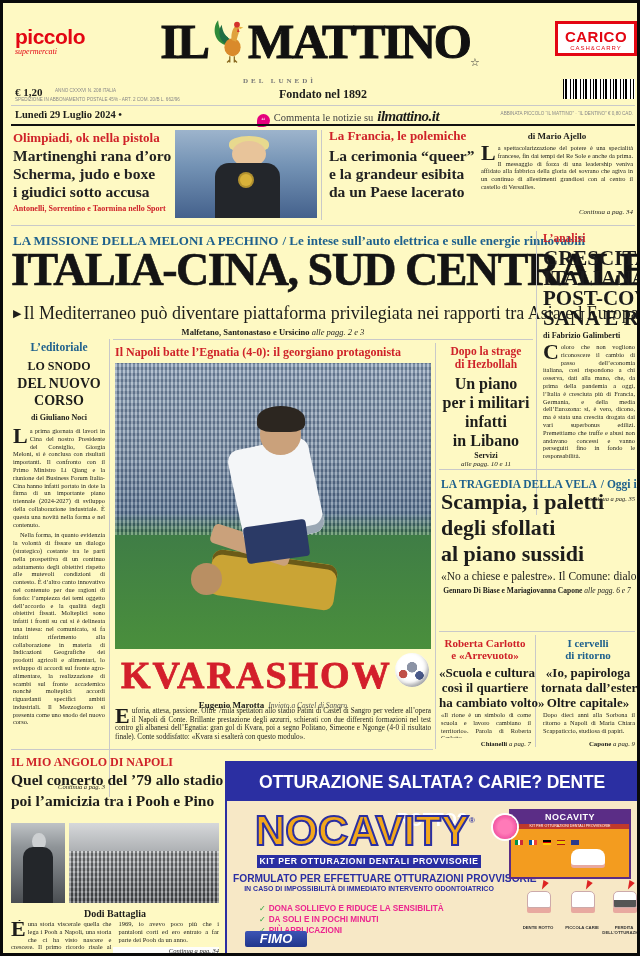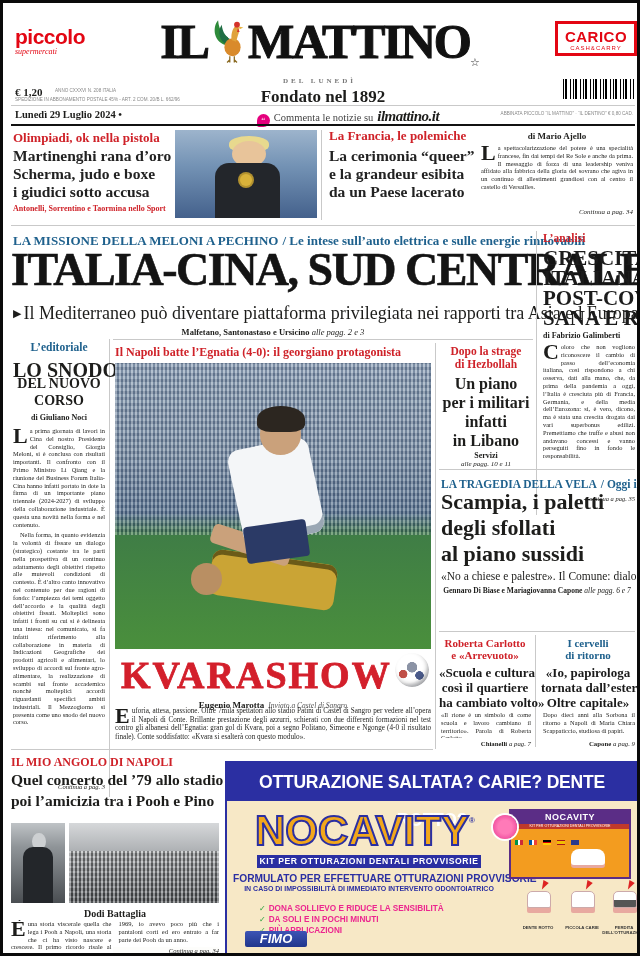--- a/index.html
+++ b/index.html
@@ -1,22 +1,22 @@
 <!DOCTYPE html>
 <html><head>
 <meta charset="utf-8">
 <style>
   html,body{margin:0;padding:0;background:#444;}
-  #page{position:relative;width:640px;height:956px;background:#ffffff;border:3px solid #0a0a0a;
+  #page{position:relative;width:640px;height:956px;background:#fef9c3;border:3px solid #0a0a0a;
         box-sizing:border-box;overflow:hidden;font-family:"Liberation Serif",serif;color:#1d1d1b;}
   .abs{position:absolute;}
   .sans{font-family:"Liberation Sans",sans-serif;}
   .b{font-weight:bold;} .it{font-style:italic;} .ctr{text-align:center;} .rt{text-align:right;}
   .just{text-align:justify;} .nw{white-space:nowrap;}
-  .red{color:#cf2229;} .blue{color:#1f618d;} .gray{color:#777;margin-left:40px;}
+  .red{color:#cf2229;} .blue{color:#1f618d;} .gray{color:#777;}
   .hline{position:absolute;height:1px;background:#c9c9c9;}
   .vline{position:absolute;width:1px;background:#c9c9c9;}
   .blackline{position:absolute;height:2px;background:#111;}
   .drop::first-letter{float:left;font-size:22px;line-height:16px;padding:1px 2px 0 0;font-weight:bold;}
   .body-sm{font-size:6.4px;line-height:7.8px;}
   .body-md{font-size:7.2px;line-height:8.6px;}
   p{margin:0 0 3px 0;}
 
   
   .piccolo-main{font-size:21px;line-height:20px;font-weight:bold;color:#e30613;letter-spacing:-0.5px;}
@@ -139,21 +139,21 @@
   <div class="abs gray" style="left:240px;top:74px;font-size:7px;letter-spacing:3px;font-weight:bold;">DEL LUNEDÌ</div>
 
   <div class="abs carico-box" style="left:552px;top:18px;width:72px;">
     <div class="carico-main">CARICO</div>
     <div class="carico-sub">CASH&amp;CARRY</div>
   </div>
 
   <div class="abs b" style="left:12px;top:83px;font-size:11px;">€ 1,20</div>
   <div class="abs tiny" style="left:52px;top:85px;width:70px;">ANNO CXXXVI N. 208 ITALIA</div>
   <div class="abs tiny" style="left:12px;top:94px;width:230px;">SPEDIZIONE IN ABBONAMENTO POSTALE 45% - ART. 2 COM. 20/B L. 662/96</div>
-  <div class="abs b ctr" style="left:200px;top:84px;width:240px;font-size:17px;">Fondato nel 1892</div>
+  <div class="abs b ctr" style="left:200px;top:84px;width:240px;font-size:12px;">Fondato nel 1892</div>
   <div class="abs barcode" style="left:560px;top:76px;width:72px;height:20px;"></div>
 
   <div class="hline" style="left:8px;top:102px;width:624px;"></div>
 
   <div class="abs b" style="left:12px;top:106px;font-size:10.5px;">Lunedì 29 Luglio 2024 •</div>
   <div class="abs" style="left:215px;top:104px;width:260px;text-align:center;">
     <span class="bubble">“</span><span style="font-size:10.5px;color:#444;">Commenta le notizie su</span>
     <span class="site">ilmattino.it</span>
   </div>
   <div class="abs tiny rt" style="left:450px;top:108px;width:180px;">ABBINATA PICCOLO “IL MATTINO” · “IL DENTINO” € 0,80 CAD.</div>
@@ -199,21 +199,21 @@
   <div class="abs sec-hl nw" style="left:540px;top:246px;">CRESCITA</div>
   <div class="abs sec-hl nw" style="left:540px;top:266px;">ITALIANA</div>
   <div class="abs sec-hl nw" style="left:540px;top:286px;">POST-COVID</div>
   <div class="abs sec-hl nw" style="left:540px;top:306px;">SANA E REALE</div>
   <div class="abs b" style="left:540px;top:328px;font-size:8px;">di Fabrizio Galimberti</div>
   <div class="abs just body-sm drop" style="left:540px;top:340px;width:92px;height:150px;overflow:hidden;">Coloro che non vogliono riconoscere il cambio di passo dell’economia italiana, così rispondono a chi osserva, dati alla mano, che, da prima della pandemia a oggi, l’Italia è cresciuta più di Francia, Germania, e della media dell’Eurozona: sì, è vero, dicono, ma è stata una crescita drogata dai vari superbonus edilizi. Premettiamo che truffe e abusi non andavano concessi e vanno perseguiti fino in fondo le responsabilità.</div>
   <div class="abs it rt" style="left:540px;top:492px;width:92px;font-size:6.5px;">Continua a pag. 35</div>
 
   <div class="vline" style="left:106px;top:336px;height:458px;"></div>
   <div class="abs blue b ctr" style="left:10px;top:338px;width:92px;font-size:11.5px;">L’editoriale</div>
-  <div class="abs b ctr nw" style="left:10px;top:356px;width:92px;font-size:20px;">LO SNODO</div>
+  <div class="abs b ctr nw" style="left:10px;top:356px;width:92px;font-size:12px;">LO SNODO</div>
   <div class="abs b ctr nw" style="left:10px;top:373px;width:92px;font-size:14px;">DEL NUOVO</div>
   <div class="abs b ctr nw" style="left:10px;top:390px;width:92px;font-size:14px;">CORSO</div>
   <div class="abs b ctr" style="left:10px;top:410px;width:92px;font-size:8px;">di Giuliano Noci</div>
   <div class="abs" style="left:10px;top:424px;width:92px;height:352px;overflow:hidden;">
     <p class="just body-sm drop">La prima giornata di lavori in Cina del nostro Presidente del Consiglio, Giorgia Meloni, si è conclusa con risultati importanti. Il confronto con il Primo Ministro Li Qiang e la riunione del Business Forum Italia-Cina hanno infatti portato in dote la firma di un importante piano triennale (2024-2027) di sviluppo della collaborazione industriale. È questa una novità nella forma e nel contenuto.</p>
     <p class="just body-sm" style="text-indent:7px;">Nella forma, in quanto evidenzia la volontà di fissare un dialogo (strategico) costante tra le parti nella prospettiva di un continuo adattamento degli obiettivi rispetto alle mutevoli condizioni di contesto. È d’altro canto innovativo nel contenuto per due ragioni di fondo: l’ampiezza dei temi oggetto dell’accordo e la qualità degli obiettivi fissati. Molteplici sono infatti i fronti su cui si è delineata una intesa: nel comunicato, si fa infatti riferimento alla collaborazione in materia di Indicazioni Geografiche dei prodotti agricoli e alimentari, lo sviluppo di accordi sul fronte agro-alimentare, la realizzazione di scambi sul fronte accademico nonché molteplici accordi riguardanti specifici ambiti industriali. Il Mezzogiorno si presenta come uno snodo del nuovo corso.</p>
   </div>
   <div class="abs it rt" style="left:10px;top:780px;width:92px;font-size:6.5px;">Continua a pag. 3</div>
 
   <div class="hline" style="left:110px;top:336px;width:420px;"></div>

